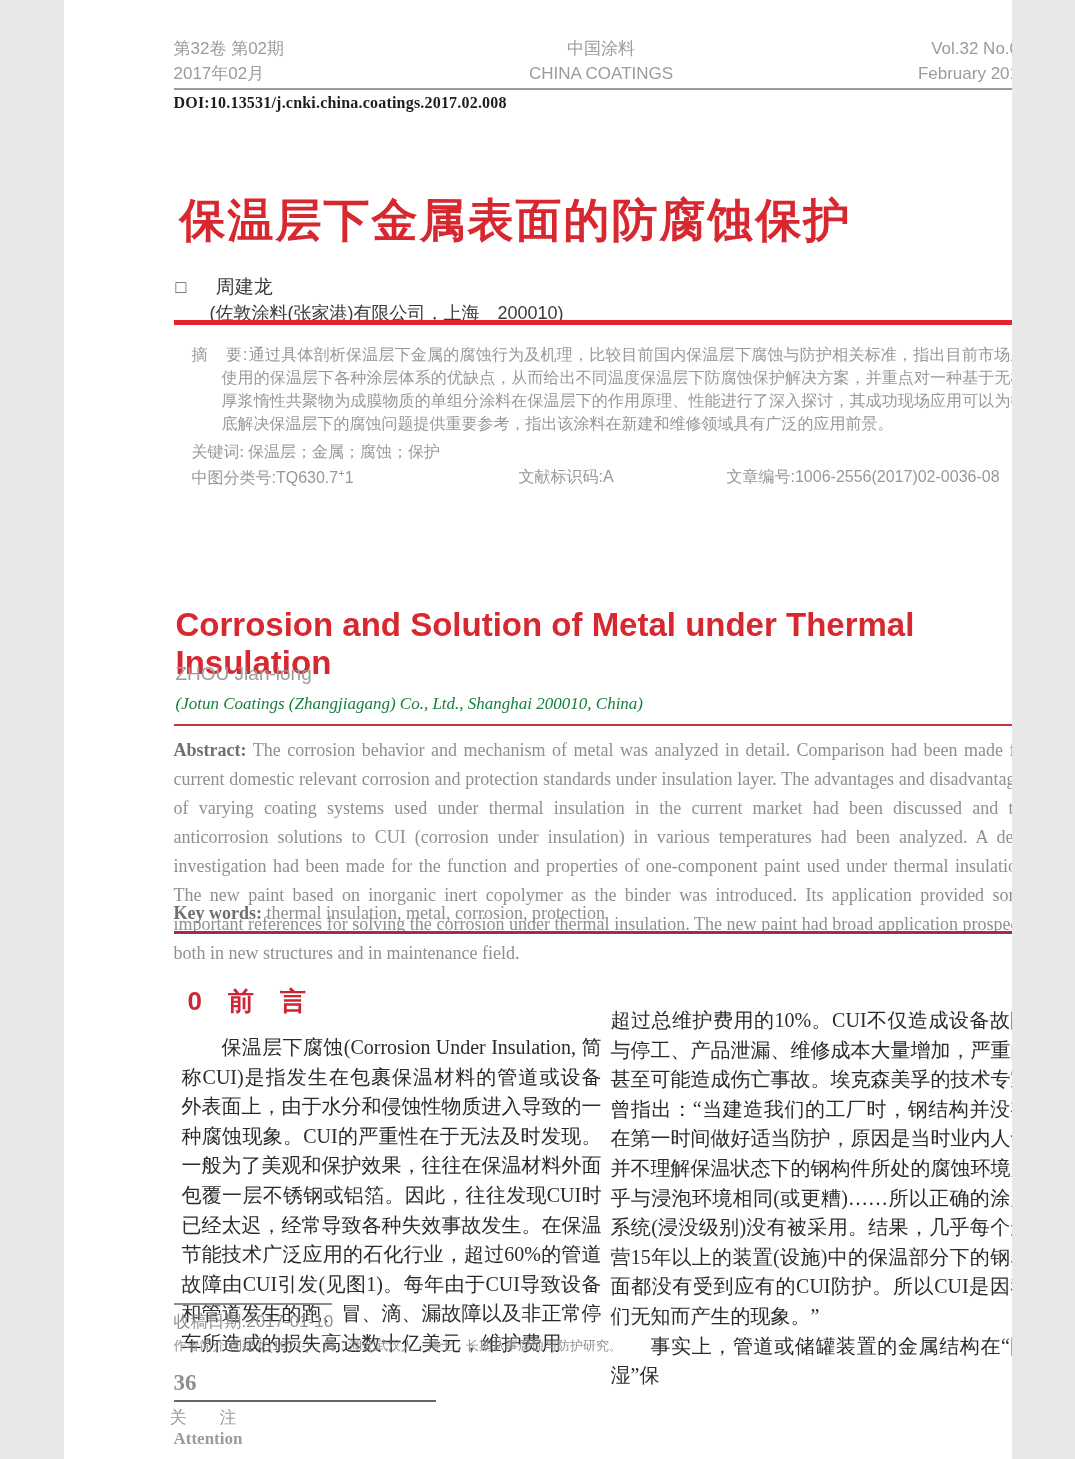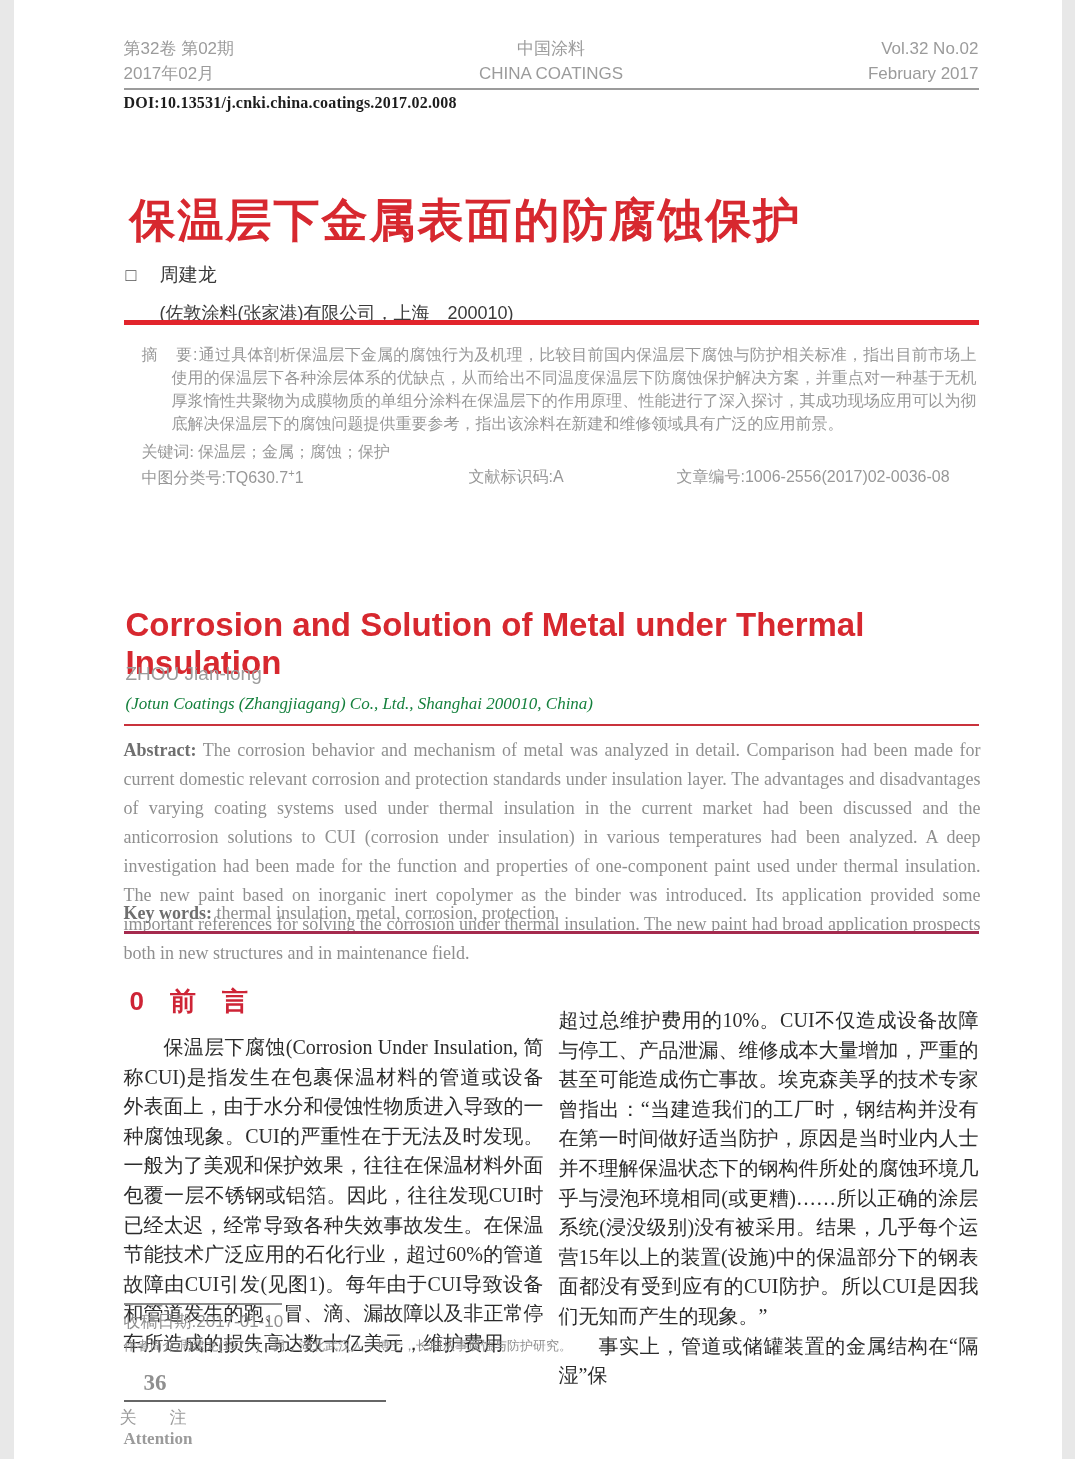--- a/index.html
+++ b/index.html
@@ -1,35 +1,35 @@
 <!DOCTYPE html>
 <html><head>
 <meta charset="utf-8">
 <style>
   * { margin:0; padding:0; box-sizing:border-box; }
   html,body { background:#e8e8e8; }
   .page {
-    position:relative; width:1048px; height:1459px; margin:0 auto;
+    position:relative; width:948px; height:1459px; margin:0 auto;
     background:#ffffff; overflow:hidden;
     font-family:"Liberation Serif","DejaVu Serif",serif; color:#2e2e2e;
   }
   
   .journal-header{ position:absolute; top:36px; left:110px; width:855px;
     display:flex; justify-content:space-between; color:#9b9b9b;
     font-family:"Liberation Sans","DejaVu Sans",sans-serif; font-size:17px; line-height:25px; }
   .jh-left{ text-align:left; } .jh-center{ text-align:center; } .jh-right{ text-align:right; }
   .header-rule{ position:absolute; top:88px; left:110px; width:855px; height:2px; background:#9b9b9b; }
   .doi-line{ position:absolute; top:94px; left:110px; font-size:16px; color:#1d1d1d;
     font-family:"Liberation Serif",serif; font-weight:600; letter-spacing:0.2px; }
   
   .title-cn{ position:absolute; top:190px; left:116px; width:880px;
     font-family:"Liberation Sans","DejaVu Sans",sans-serif;
     font-size:46px; font-weight:800; color:#d7282f; letter-spacing:2px; }
-  .author-row{ position:absolute; top:262px; left:112px; font-size:19px; color:#3a3a3a;
-    font-family:Liberation Sans, sans-serif; }
+  .author-row{ position:absolute; top:274px; left:112px; font-size:19px; color:#3a3a3a;
+    font-family:Liberation Mono, monospace; }
   .author-marker{ display:inline-block; margin-right:18px; color:#555; font-size:18px; }
   .affil-cn{ position:absolute; top:301px; left:146px; font-size:18px; color:#3a3a3a;
     font-family:"Liberation Sans","DejaVu Sans",sans-serif; }
   .red-rule-thick{ position:absolute; top:320px; left:110px; width:855px; height:5px; background:#e2242c; }
   
   .abstract-cn{ position:absolute; top:343px; left:128px; width:835px;
     font-family:"Liberation Sans","DejaVu Sans",sans-serif;
     font-size:16px; line-height:23px; color:#989898; text-align:justify;
     padding-left:30px; text-indent:-30px; }
   .abstract-cn .lbl{ letter-spacing:1px; }
@@ -53,36 +53,36 @@
   
   .abstract-en{ position:absolute; top:736px; left:110px; width:857px;
     font-family:"Liberation Serif","DejaVu Serif",serif;
     font-size:18px; line-height:29px; color:#8f8f8f; text-align:justify; }
   .abstract-en .lbl{ font-weight:bold; color:#6f6f6f; }
   .keywords-en{ position:absolute; top:903px; left:110px; font-size:18px; color:#8f8f8f;
     font-family:"Liberation Serif",serif; }
   .keywords-en .lbl{ font-weight:bold; color:#6f6f6f; }
   .maroon-rule{ position:absolute; top:931px; left:110px; width:855px; height:3px; background:#a52a4e; }
   
-  .body-cols{ position:absolute; top:978px; left:110px; width:855px;
-    display:grid; grid-template-columns:420px 420px; column-gap:15px; }
+  .body-cols{ position:absolute; top:978px; left:118px; width:855px;
+    display:grid; grid-template-columns:420px 420px; column-gap:9px; }
   .sec-heading{ font-family:"Liberation Sans","DejaVu Sans",sans-serif;
     font-size:26px; font-weight:800; color:#ce2436; margin:6px 0 14px 6px; }
   .body-p{ font-size:20px; line-height:29.6px; text-align:justify; color:#2b2b2b; }
   .indent{ text-indent:2em; }
   .col-right{ padding-top:28px; }
   
   .footnote-rule{ position:absolute; top:1303px; left:110px; width:158px; height:2px; background:#8d8d8d; }
   .footnote-1{ position:absolute; top:1310px; left:110px; font-size:17px; color:#8f8f8f;
     font-family:"Liberation Sans","DejaVu Sans",sans-serif; }
   .footnote-2{ position:absolute; top:1337px; left:110px; font-size:13px; color:#8f8f8f;
     font-family:"Liberation Sans","DejaVu Sans",sans-serif; }
   
   .page-number{ position:absolute; top:1370px; left:110px; font-size:23px; font-weight:bold;
-    color:#8f8f8f; font-family:"Liberation Serif",serif;margin-left:20px; }
+    color:#8f8f8f; font-family:"Liberation Serif",serif; }
   .footer-rule{ position:absolute; top:1400px; left:110px; width:262px; height:2px; background:#666; }
   .attention-cn{ position:absolute; top:1406px; left:106px; font-size:17px; color:#9b9b9b;
     letter-spacing:8px; font-family:"Liberation Serif",serif; }
   .attention-en{ position:absolute; top:1429px; left:110px; font-size:17px; font-weight:600;
     color:#9b9b9b; font-family:"Liberation Serif",serif; }
 </style>
 </head>
 <body>
 
 <div class="page">

